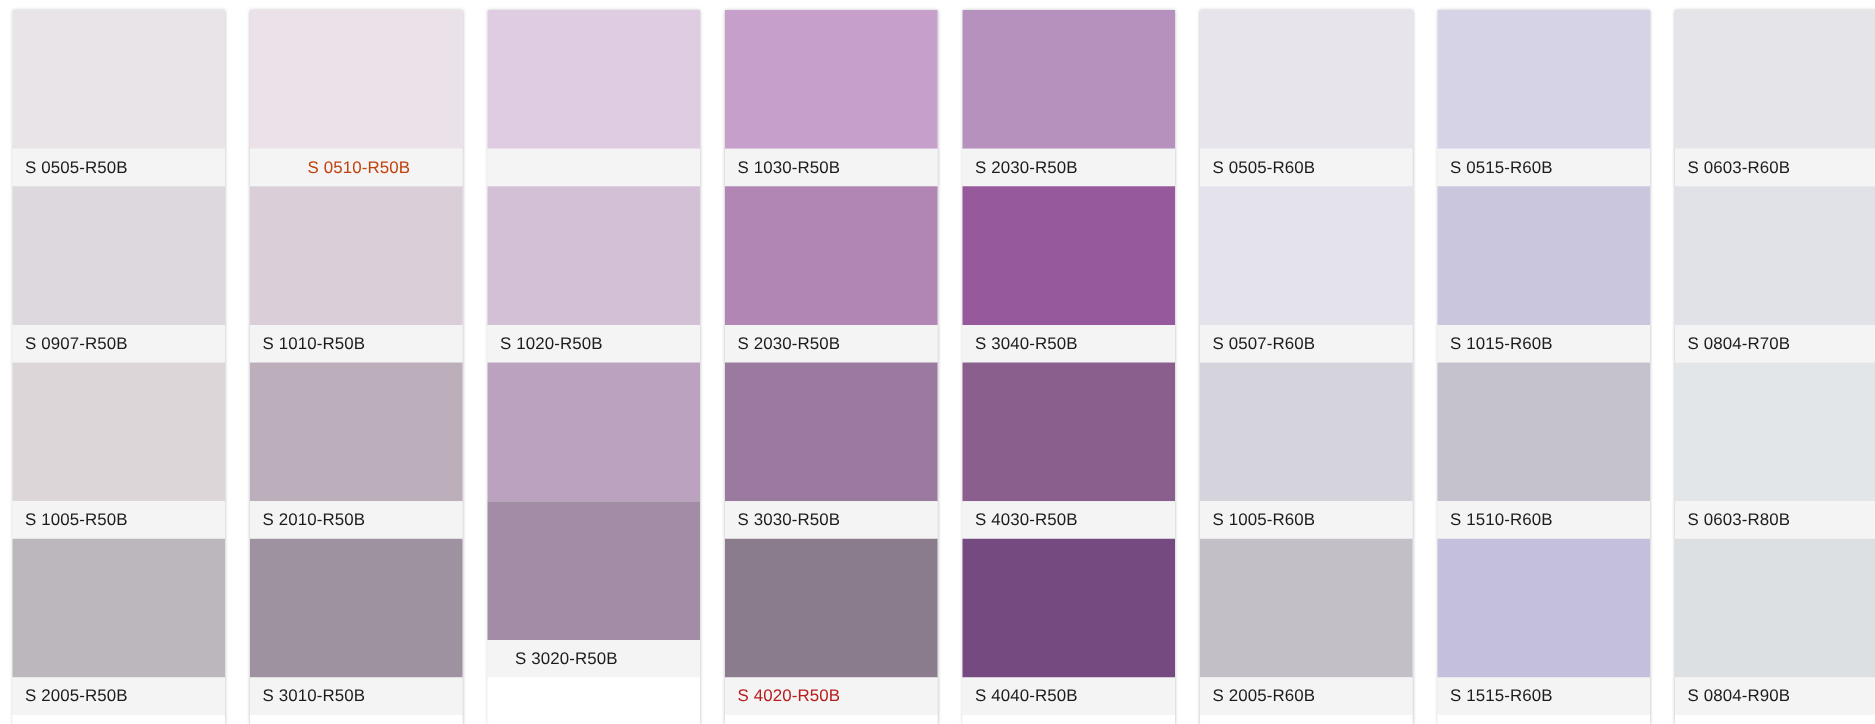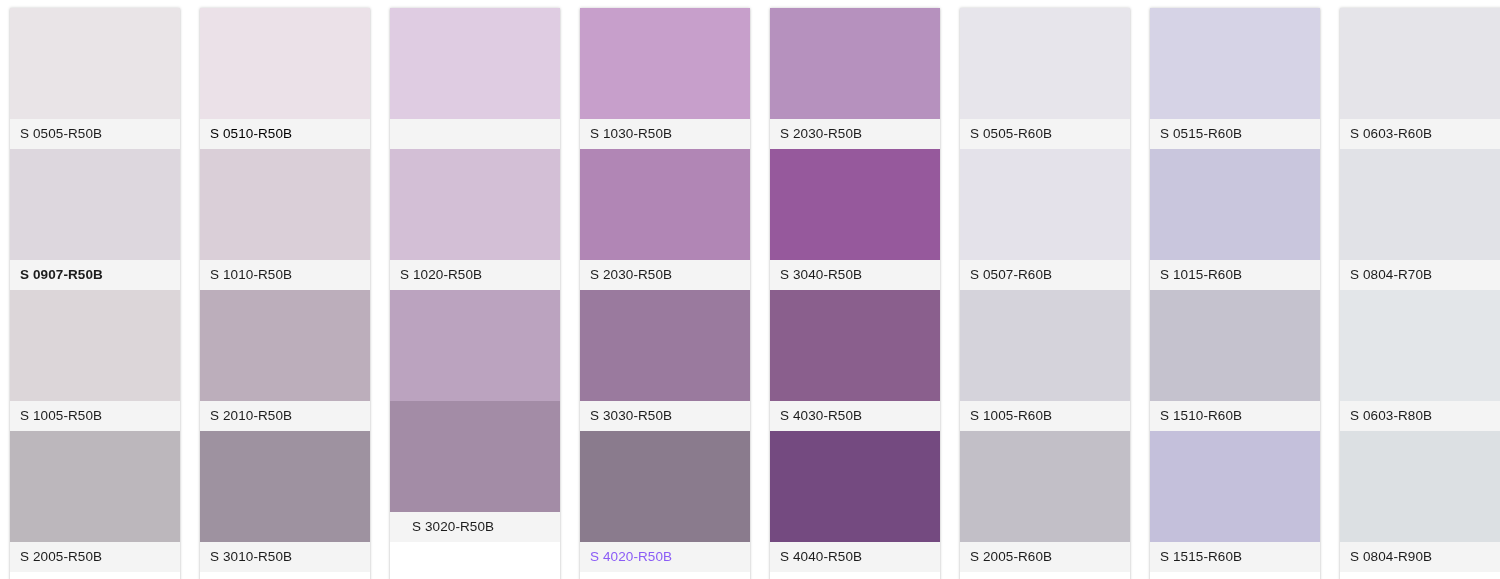--- a/index.html
+++ b/index.html
@@ -80,21 +80,21 @@
     <div class="swatch-column">
       <div class="swatch-card">
         <div class="swatch-chip" style="background: rgb(233, 228, 231);"></div>
         <div class="swatch-label-band" style="background: rgb(244, 244, 244);">
           <span class="swatch-label" style="color: rgb(28, 28, 28);">S 0505-R50B</span>
         </div>
       </div>
       <div class="swatch-card">
         <div class="swatch-chip" style="background: rgb(221, 215, 222);"></div>
         <div class="swatch-label-band" style="background: rgb(244, 244, 244);">
-          <span class="swatch-label" style="color: rgb(28, 28, 28); font-weight: bold;">S 0907-R50B</span>
+          <span class="swatch-label" style="color: rgb(28, 28, 28);">S 0907-R50B</span>
         </div>
       </div>
       <div class="swatch-card">
         <div class="swatch-chip" style="background: rgb(220, 214, 217);"></div>
         <div class="swatch-label-band" style="background: rgb(244, 244, 244);">
           <span class="swatch-label" style="color: rgb(28, 28, 28);">S 1005-R50B</span>
         </div>
       </div>
       <div class="swatch-card">
         <div class="swatch-chip" style="background: rgb(188, 183, 188);"></div>
@@ -103,21 +103,21 @@
         </div>
       </div>
       <div class="swatch-card partial">
         <div class="swatch-chip" style="background: rgb(255, 255, 255);"></div>
       </div>
     </div>
     <div class="swatch-column">
       <div class="swatch-card">
         <div class="swatch-chip" style="background: rgb(235, 225, 232);"></div>
         <div class="swatch-label-band" style="background: rgb(244, 244, 244);">
-          <span class="swatch-label" style="color: #000000;">S 0510-R50B</span>
+          <span class="swatch-label" style="color: #c2410c; margin-left: 36px;">S 0510-R50B</span>
         </div>
       </div>
       <div class="swatch-card">
         <div class="swatch-chip" style="background: rgb(218, 207, 216);"></div>
         <div class="swatch-label-band" style="background: rgb(244, 244, 244);">
           <span class="swatch-label" style="color: rgb(28, 28, 28);">S 1010-R50B</span>
         </div>
       </div>
       <div class="swatch-card">
         <div class="swatch-chip" style="background: rgb(188, 174, 187);"></div>
@@ -176,21 +176,21 @@
       </div>
       <div class="swatch-card">
         <div class="swatch-chip" style="background: rgb(154, 122, 158);"></div>
         <div class="swatch-label-band" style="background: rgb(244, 244, 244);">
           <span class="swatch-label" style="color: rgb(28, 28, 28);">S 3030-R50B</span>
         </div>
       </div>
       <div class="swatch-card">
         <div class="swatch-chip" style="background: rgb(138, 123, 141);"></div>
         <div class="swatch-label-band" style="background: rgb(244, 244, 244);">
-          <span class="swatch-label" style="color: #8b5cf6;">S 4020-R50B</span>
+          <span class="swatch-label" style="color: #b91c1c;">S 4020-R50B</span>
         </div>
       </div>
       <div class="swatch-card partial">
         <div class="swatch-chip" style="background: rgb(255, 255, 255);"></div>
       </div>
     </div>
     <div class="swatch-column">
       <div class="swatch-card">
         <div class="swatch-chip" style="background: rgb(182, 145, 190);"></div>
         <div class="swatch-label-band" style="background: rgb(244, 244, 244);">

